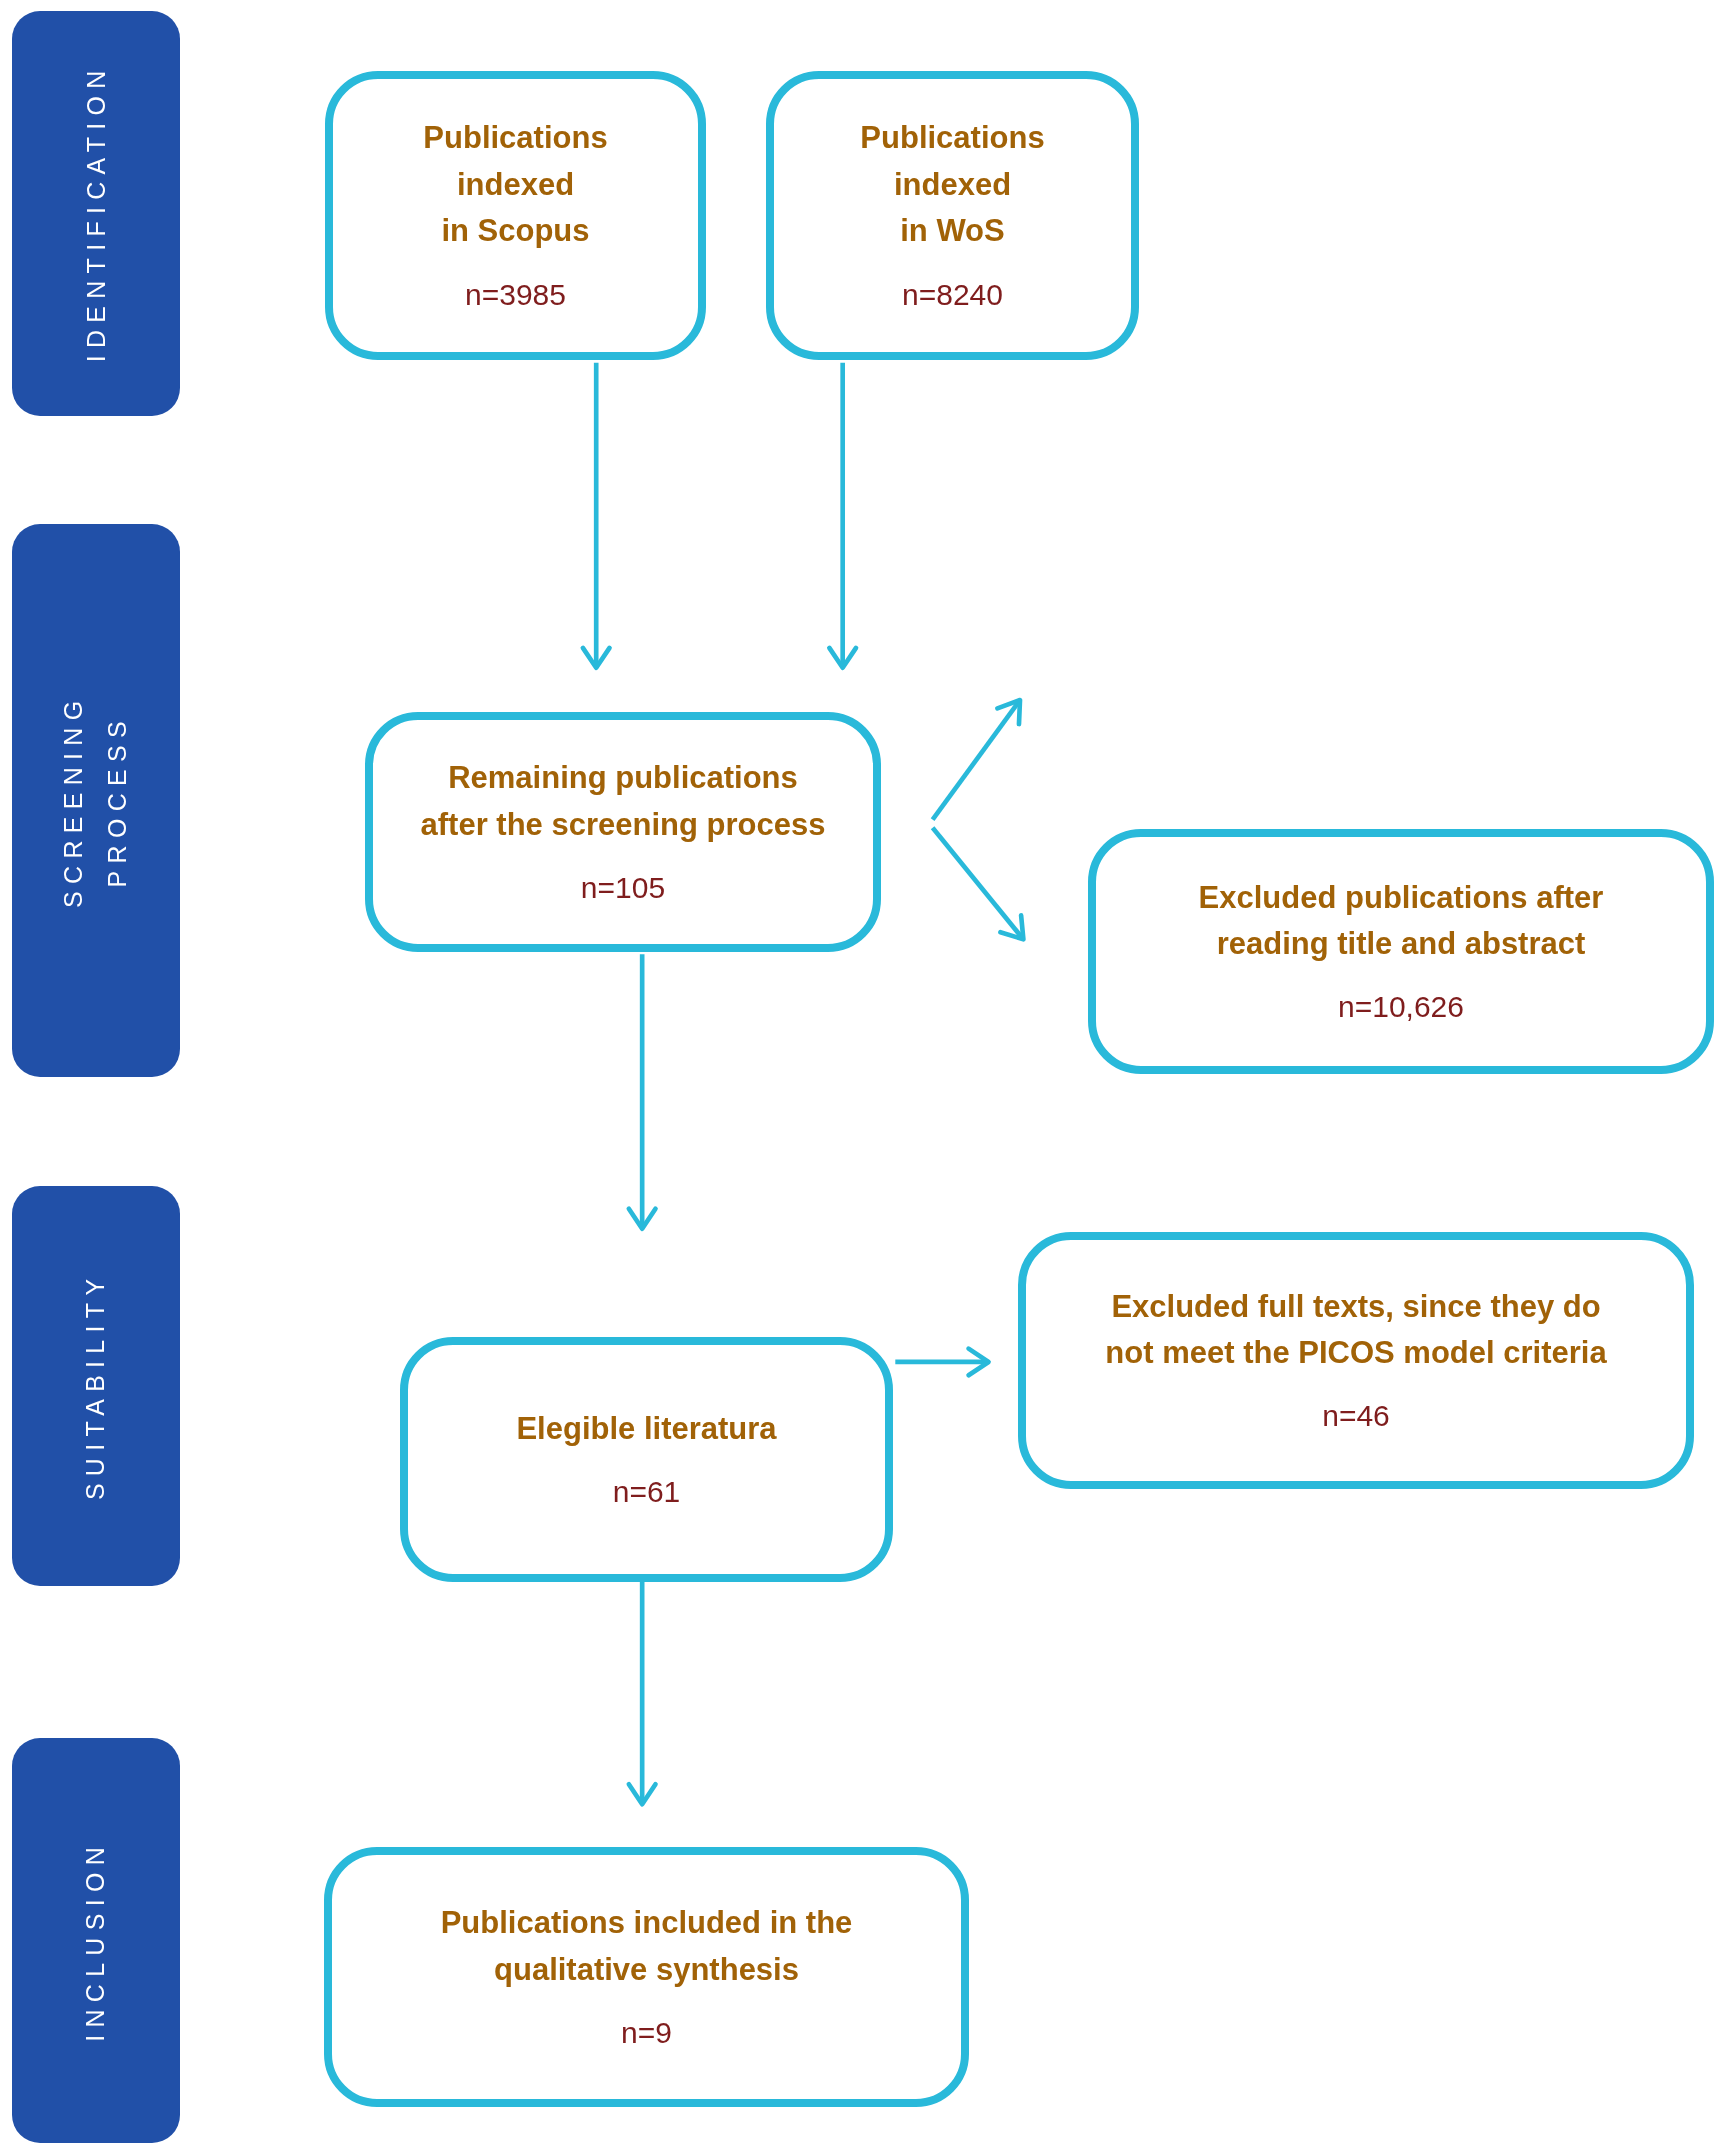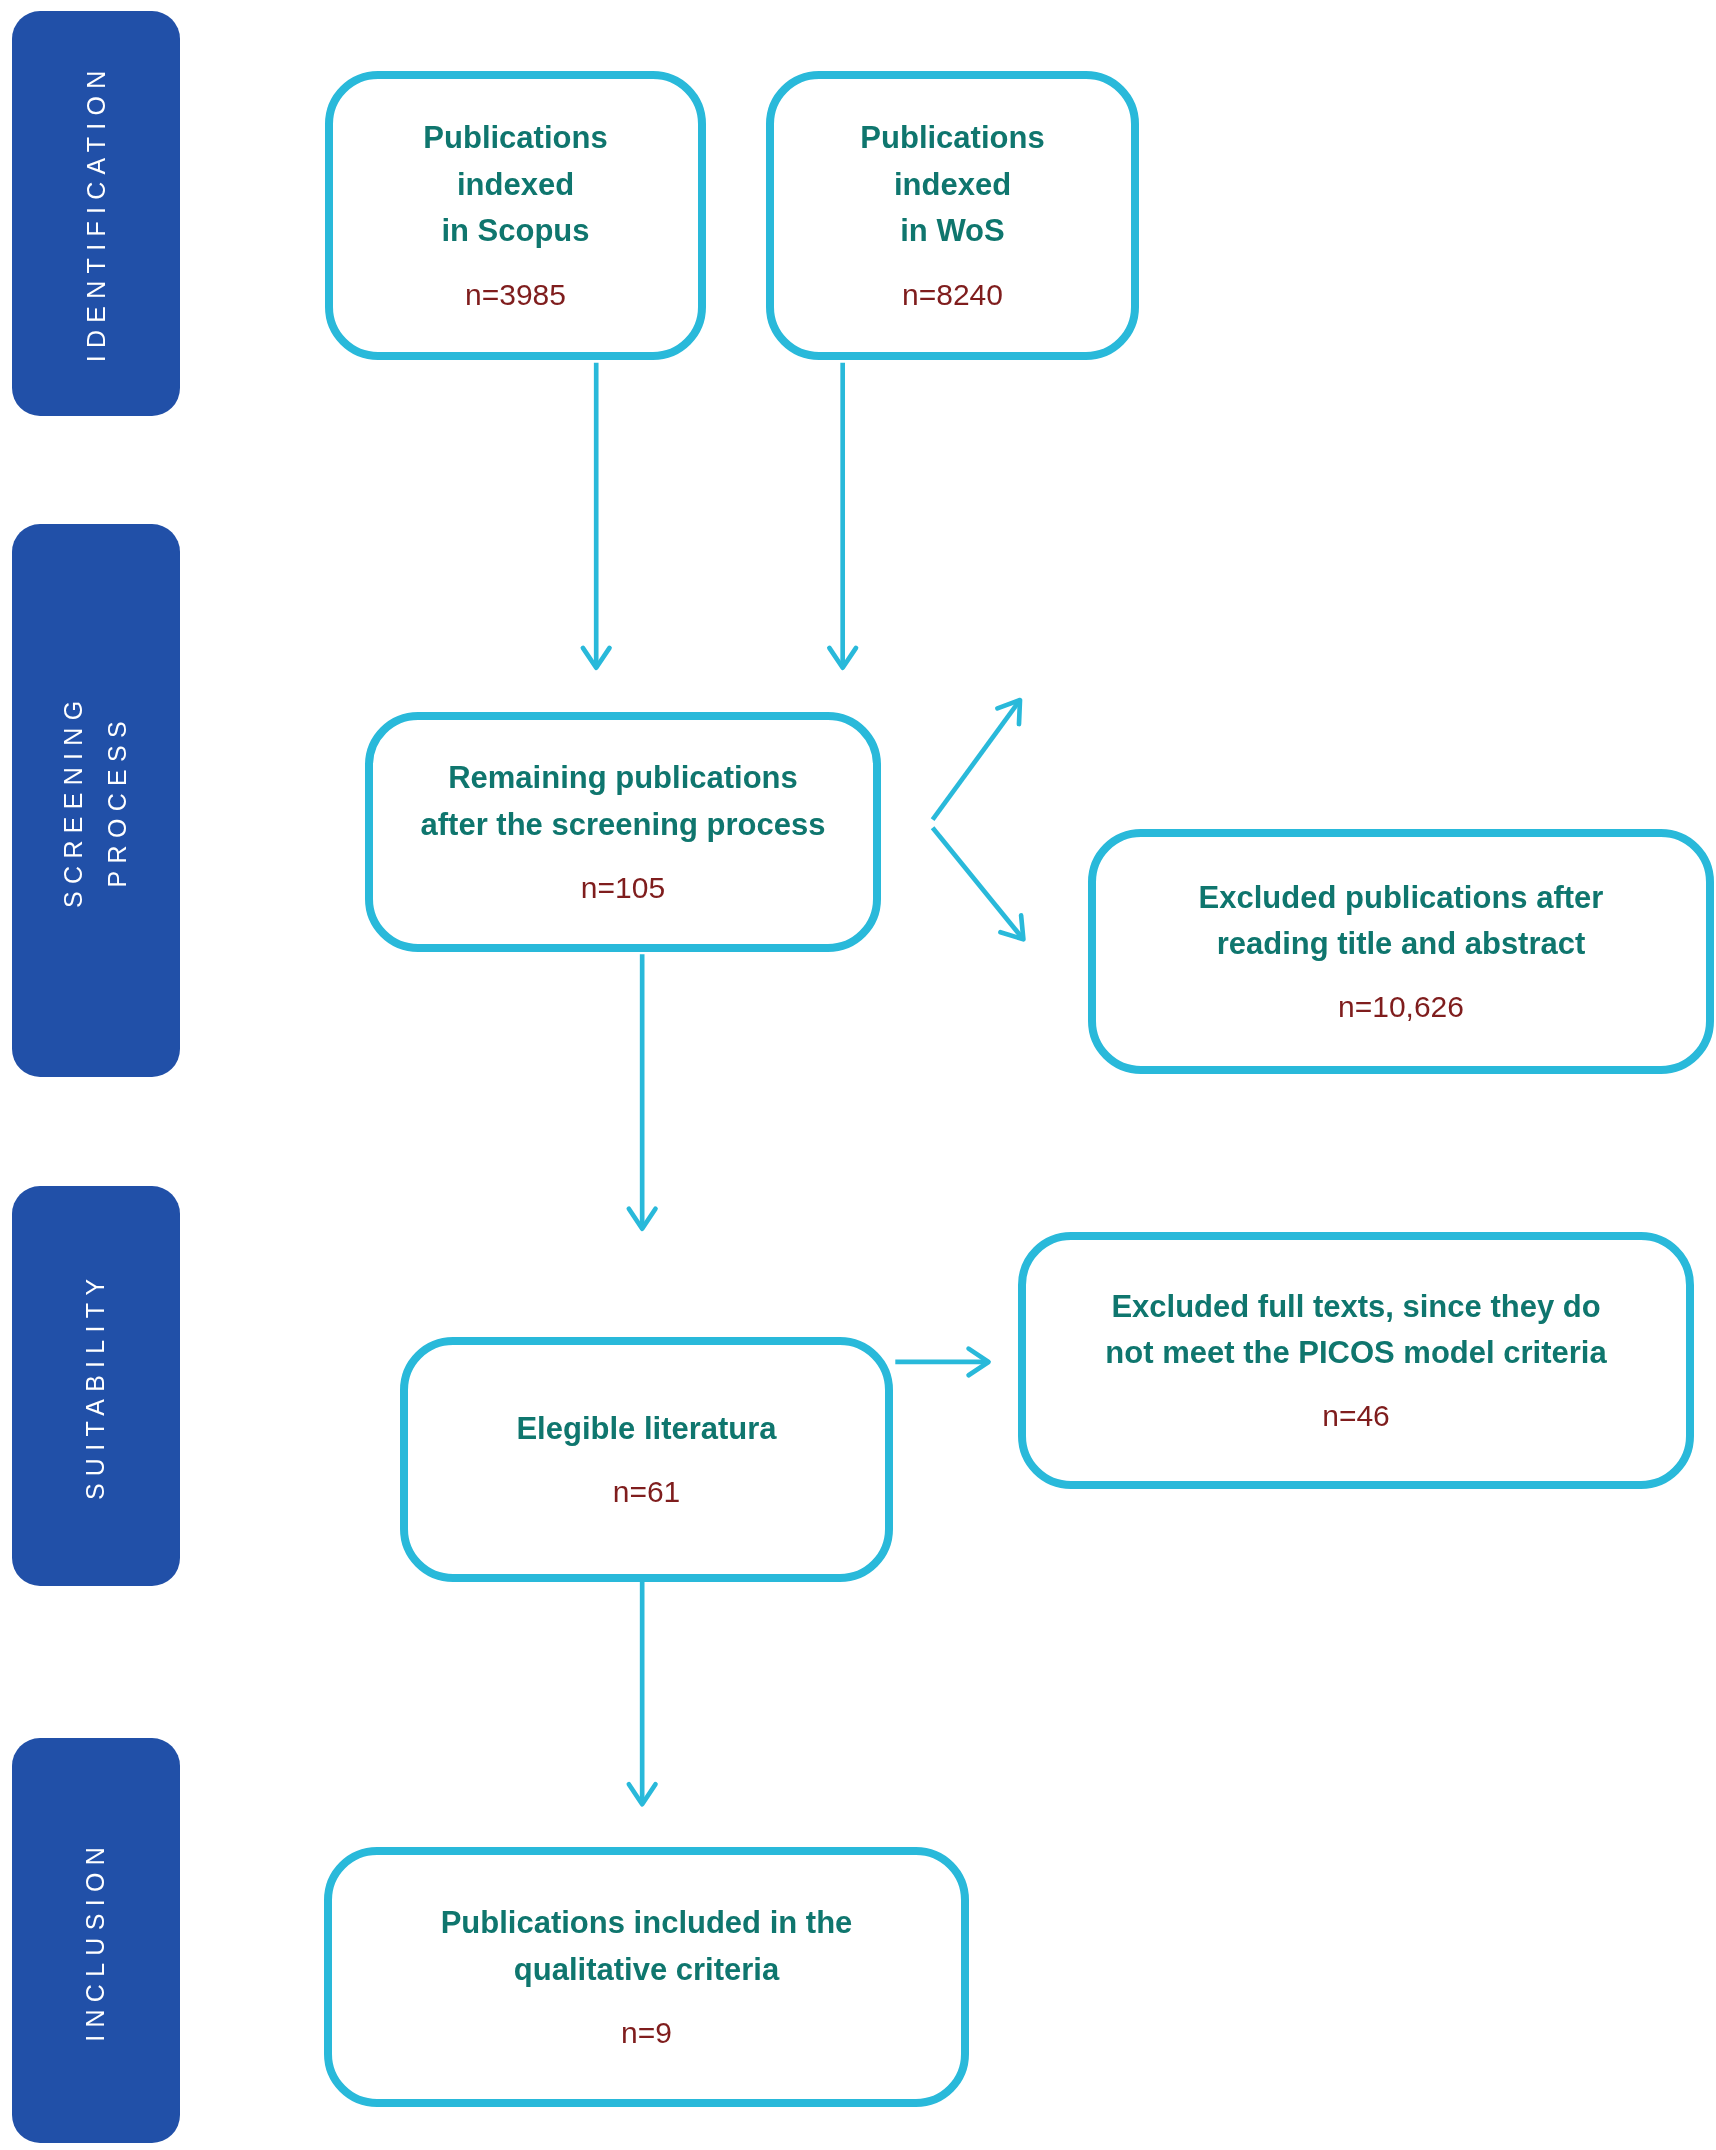--- a/index.html
+++ b/index.html
@@ -46,21 +46,21 @@
     display: flex;
     flex-direction: column;
     align-items: center;
     justify-content: center;
     padding: 6.7px 20px;
   }
   .box-title {
     font-weight: bold;
     font-size: 31px;
     line-height: 1.5;
-    color: #0f766e;
+    color: #a16207;
     white-space: pre-line;
     text-align: center;
   }
   .box-n {
     font-weight: 400;
     font-size: 30px;
     line-height: 1.4;
     color: #7f1d1d;
     margin-top: 18.7px;
     text-align: center;
@@ -149,18 +149,18 @@
   </div>
 
   <div class="box" style="left:1018px; top:1232px; width:676px; height:257px;">
     <div class="box-title">Excluded full texts, since they do
 not meet the PICOS model criteria</div>
     <div class="box-n">n=46</div>
   </div>
 
   <div class="box" style="left:324px; top:1847px; width:645px; height:260px;">
     <div class="box-title">Publications included in the
-qualitative criteria</div>
+qualitative synthesis</div>
     <div class="box-n">n=9</div>
   </div>
 
 </div>
 
 
 </body></html>

